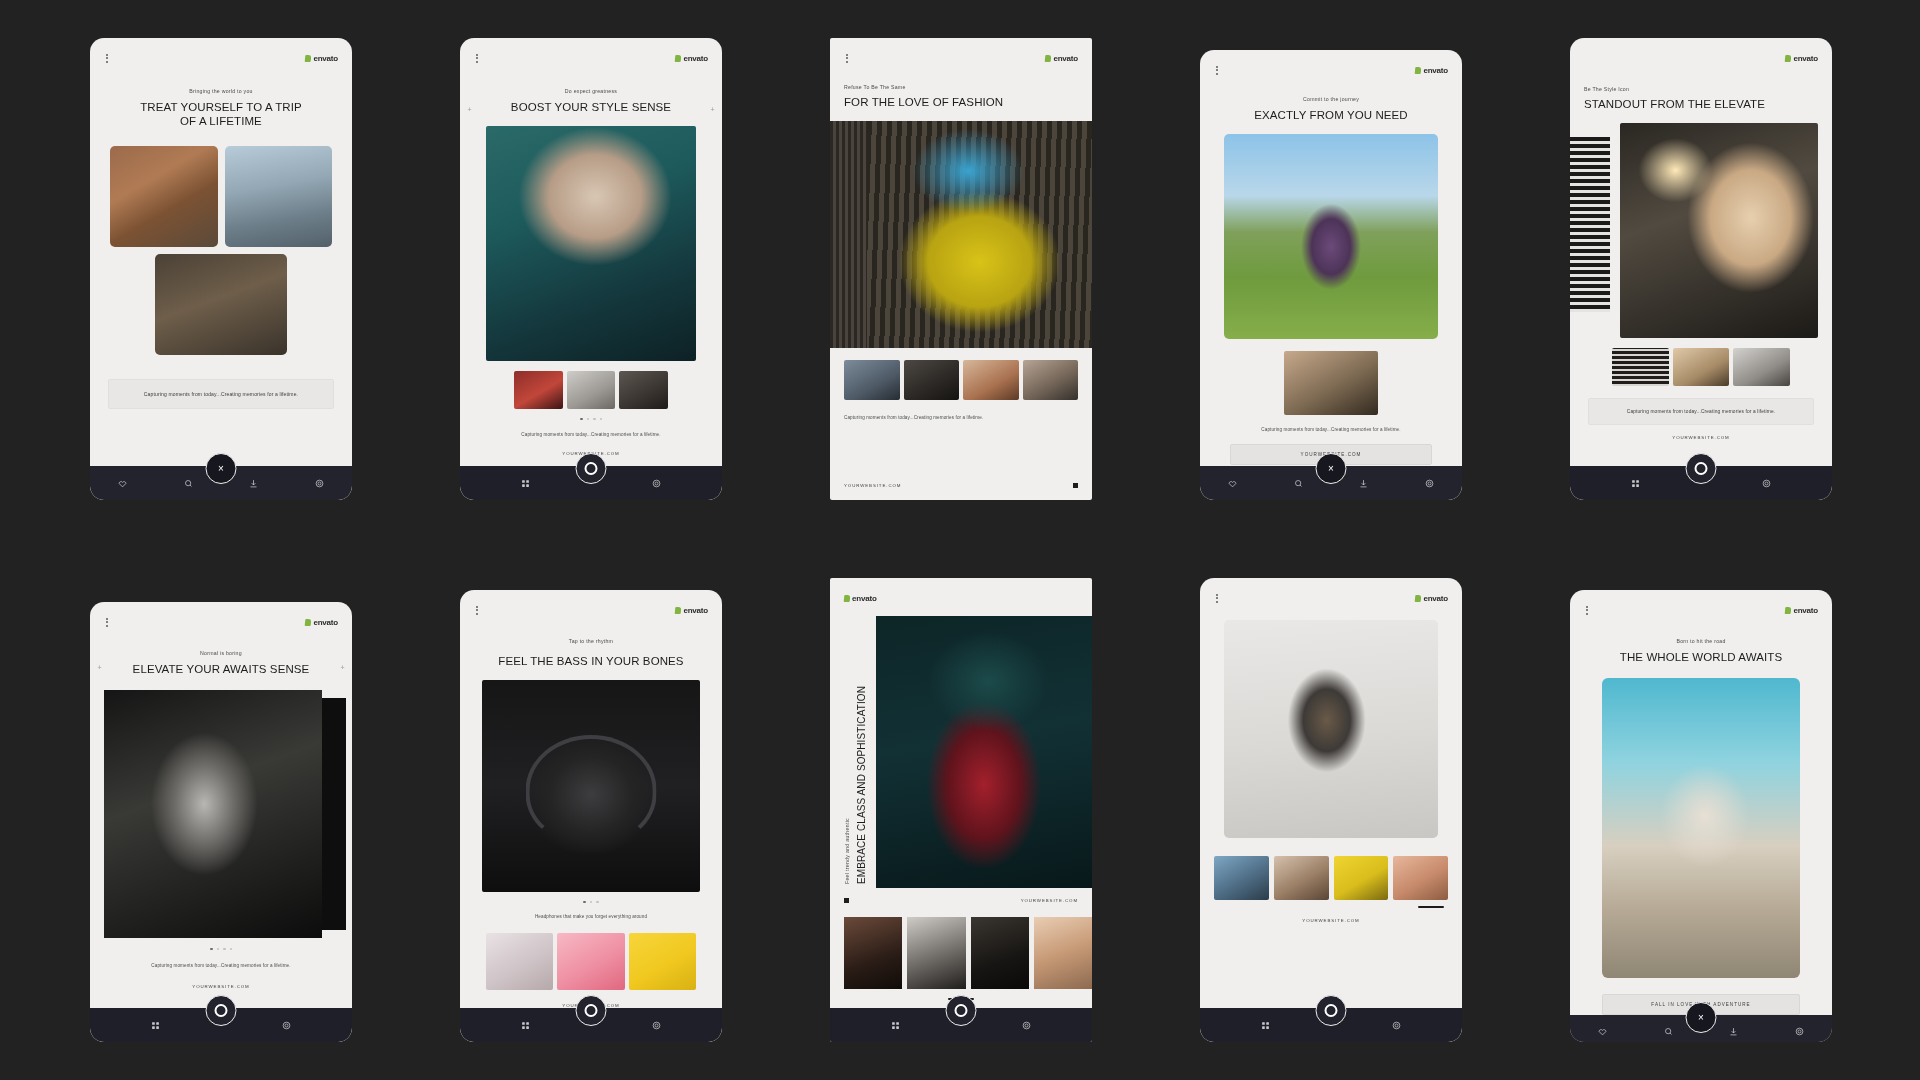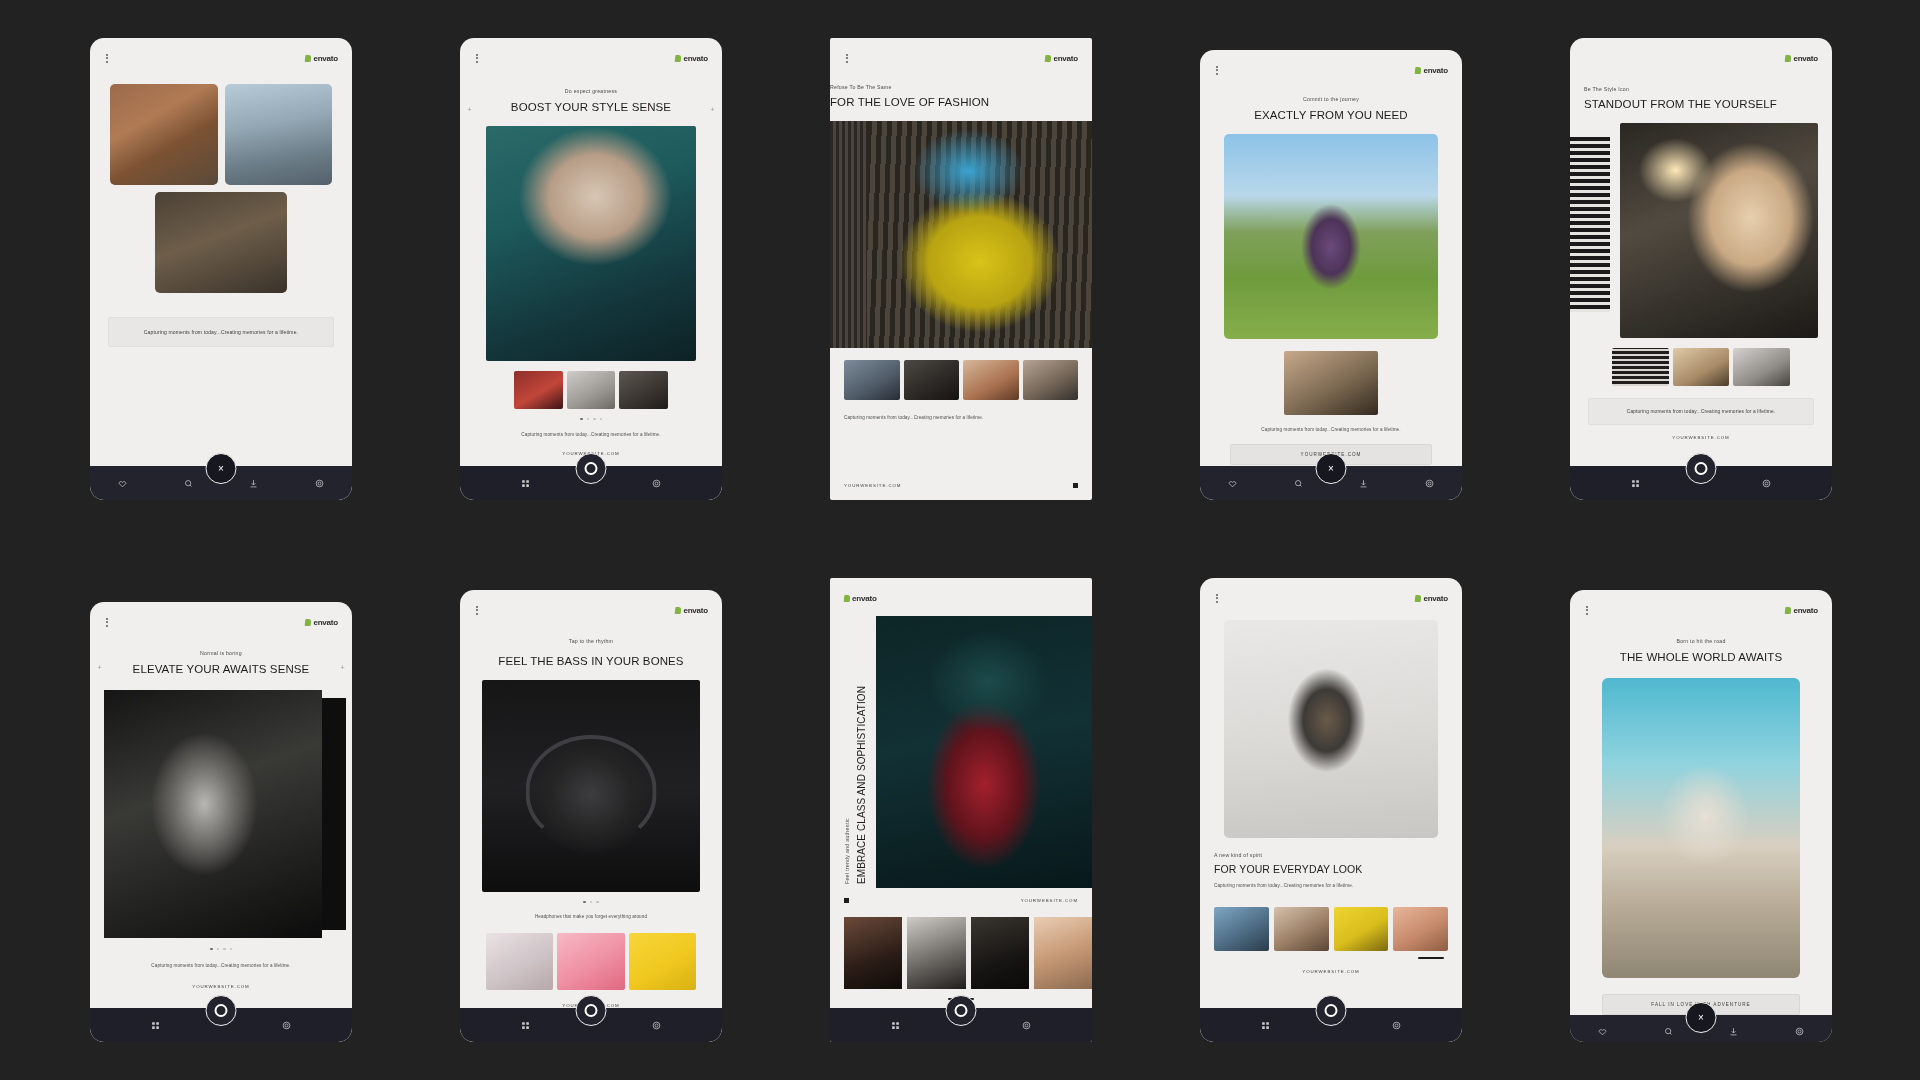--- a/index.html
+++ b/index.html
@@ -98,20 +98,24 @@
             <i></i>
             <i></i>
             <i></i>
           </span>
         <span class="envato">
           <span class="leaf"></span>
           <span>envato</span>
         </span>
       </div>
 
+      <div style="margin-top:22px" class="center">
+        <div class="eyebrow">Bringing the world to you</div>
+        <div class="headline" style="margin-top:4px; padding:0 28px;">TREAT YOURSELF TO A TRIP OF A LIFETIME</div>
+      </div>
 
       <div style="margin-top:18px; display:flex; gap:7px; padding:0 6px;">
         <div class="img" style="width:50%; height:101px; background:linear-gradient(150deg,#9c6a4c 0%,#b07b54 35%,#7c5233 60%,#5a4a3a 100%);"></div>
         <div class="img" style="width:50%; height:101px; background:linear-gradient(170deg,#b8cbd8 0%,#93a7b4 40%,#6d7f8a 70%,#53606a 100%);"></div>
       </div>
       <div style="margin-top:7px; display:flex; justify-content:center;">
         <div class="img" style="width:56%; height:101px; background:linear-gradient(160deg,#4b4136 0%,#6e5e4a 45%,#3a332b 100%);"></div>
       </div>
 
       <div style="margin-top:24px; padding:0 4px;">
@@ -210,21 +214,21 @@
             <i></i>
             <i></i>
             <i></i>
           </span>
         <span class="envato">
           <span class="leaf"></span>
           <span>envato</span>
         </span>
       </div>
 
-      <div style="margin-top:18px; padding:0 0;" class="left">
+      <div style="margin-top:18px; padding:0 14px;" class="left">
         <div class="eyebrow">Refuse To Be The Same</div>
         <div class="headline" style="margin-top:3px;">FOR THE LOVE OF FASHION</div>
       </div>
 
       <div style="margin-top:12px; display:flex;">
         <div class="img none" style="width:14%; height:227px; background:repeating-linear-gradient(90deg,#2b2723 0 3px,#4a443d 3px 6px);"></div>
         <div class="img none" style="flex:1; height:227px; background:
              radial-gradient(ellipse 40% 30% at 45% 22%, #3aa3d0 0%, rgba(0,0,0,0) 62%),
              radial-gradient(ellipse 46% 40% at 50% 62%, #d8c318 0%, #b8a312 50%, rgba(0,0,0,0) 78%),
              repeating-linear-gradient(92deg,#29251f 0 5px,#4b453c 5px 10px);"></div>
@@ -312,21 +316,21 @@
             <i></i>
           </span>
         <span class="envato">
           <span class="leaf"></span>
           <span>envato</span>
         </span>
       </div>
 
       <div style="margin-top:20px" class="left">
         <div class="eyebrow">Be The Style Icon</div>
-        <div class="headline" style="margin-top:3px;">STANDOUT FROM THE YOURSELF</div>
+        <div class="headline" style="margin-top:3px;">STANDOUT FROM THE ELEVATE</div>
       </div>
 
       <div style="margin-top:12px; position:relative; height:215px;">
         <div class="img none" style="position:absolute; left:-14px; top:14px; width:40px; height:175px;
              background:repeating-linear-gradient(0deg,#e6e4e1 0 3px,#1b1b1b 3px 7px);"></div>
         <div class="img sq" style="position:absolute; left:36px; right:0; top:0; height:215px; background:
              radial-gradient(ellipse 30% 24% at 28% 22%, #ffe9b8 0%, rgba(0,0,0,0) 62%),
              radial-gradient(ellipse 42% 46% at 66% 44%, #e7cfae 0%, #c9a984 48%, rgba(0,0,0,0) 76%),
              linear-gradient(160deg,#2a2722 0%,#514a40 40%,#1c1a17 100%);"></div>
       </div>
@@ -550,25 +554,20 @@
           <span>envato</span>
         </span>
       </div>
 
       <div style="margin-top:14px; padding:0 10px;">
         <div class="img" style="height:218px; border-radius:5px; background:
              radial-gradient(ellipse 26% 34% at 48% 46%, #6a5a48 0%, #3d3a37 42%, rgba(0,0,0,0) 70%),
              linear-gradient(175deg,#e9e8e6 0%,#dbd9d6 55%,#c9c7c4 100%);"></div>
       </div>
 
-      <div style="margin-top:14px;" class="left">
-        <div class="eyebrow">A new kind of spirit</div>
-        <div class="headline sm" style="margin-top:3px;">FOR YOUR EVERYDAY LOOK</div>
-        <div class="body-copy" style="margin-top:6px; max-width:72%;">Capturing moments from today...Creating memories for a lifetime.</div>
-      </div>
 
       <div class="thumbs" style="margin-top:18px; gap:5px;">
         <div class="img sq" style="height:44px; background:linear-gradient(150deg,#7fa7c4,#4e6d85 55%,#2b3c49);"></div>
         <div class="img sq" style="height:44px; background:linear-gradient(150deg,#d5c1ad,#9b7f66 55%,#5a4535);"></div>
         <div class="img sq" style="height:44px; background:linear-gradient(150deg,#f0d430,#d9bd1c 55%,#7a6a10);"></div>
         <div class="img sq" style="height:44px; background:linear-gradient(150deg,#e7b79c,#c78a6b 55%,#8d5c42);"></div>
       </div>
 
       <div style="margin-top:6px; display:flex; justify-content:flex-end; padding-right:4px;">
         <span class="handle"></span>

